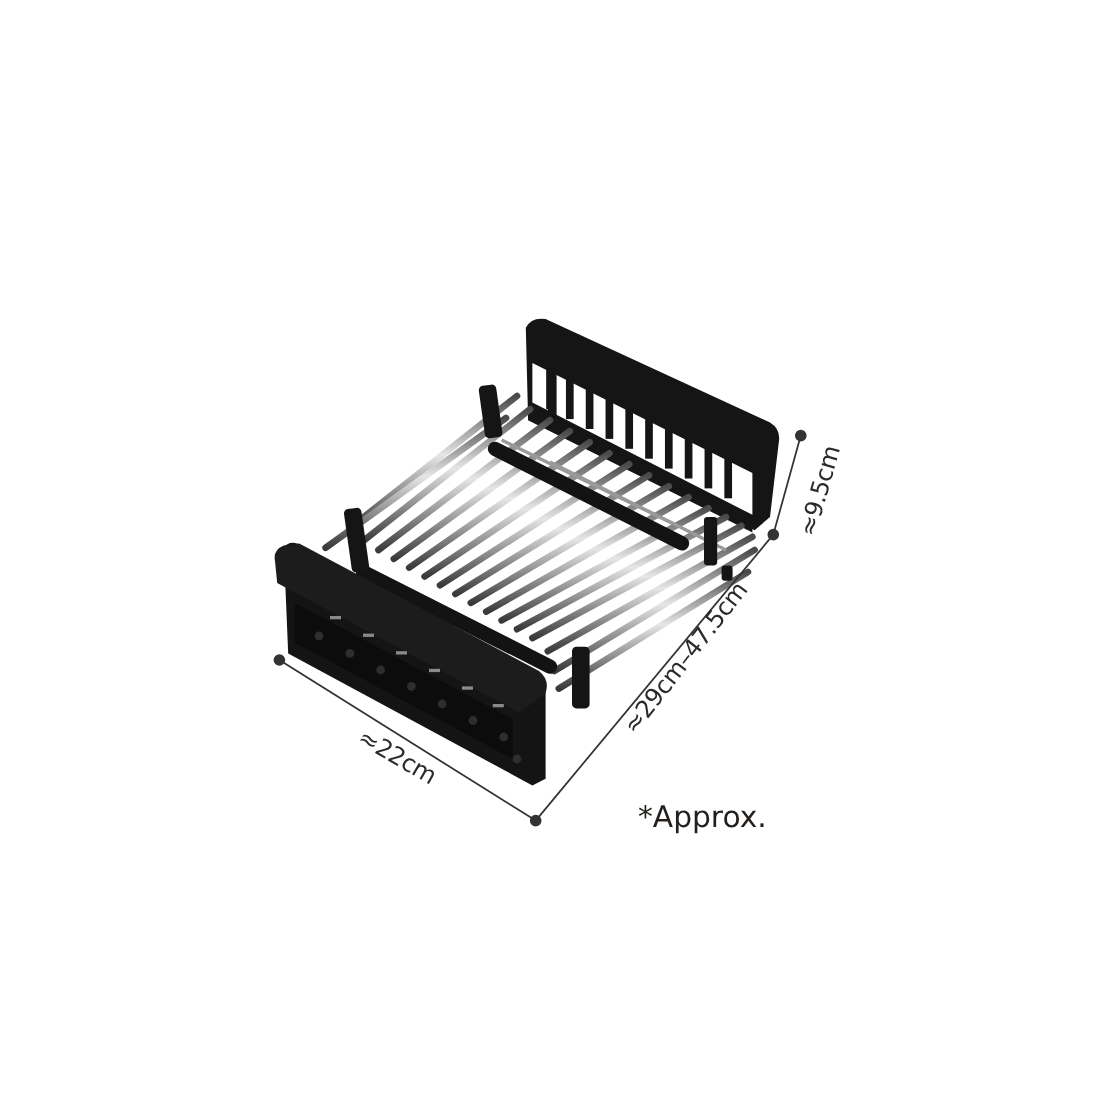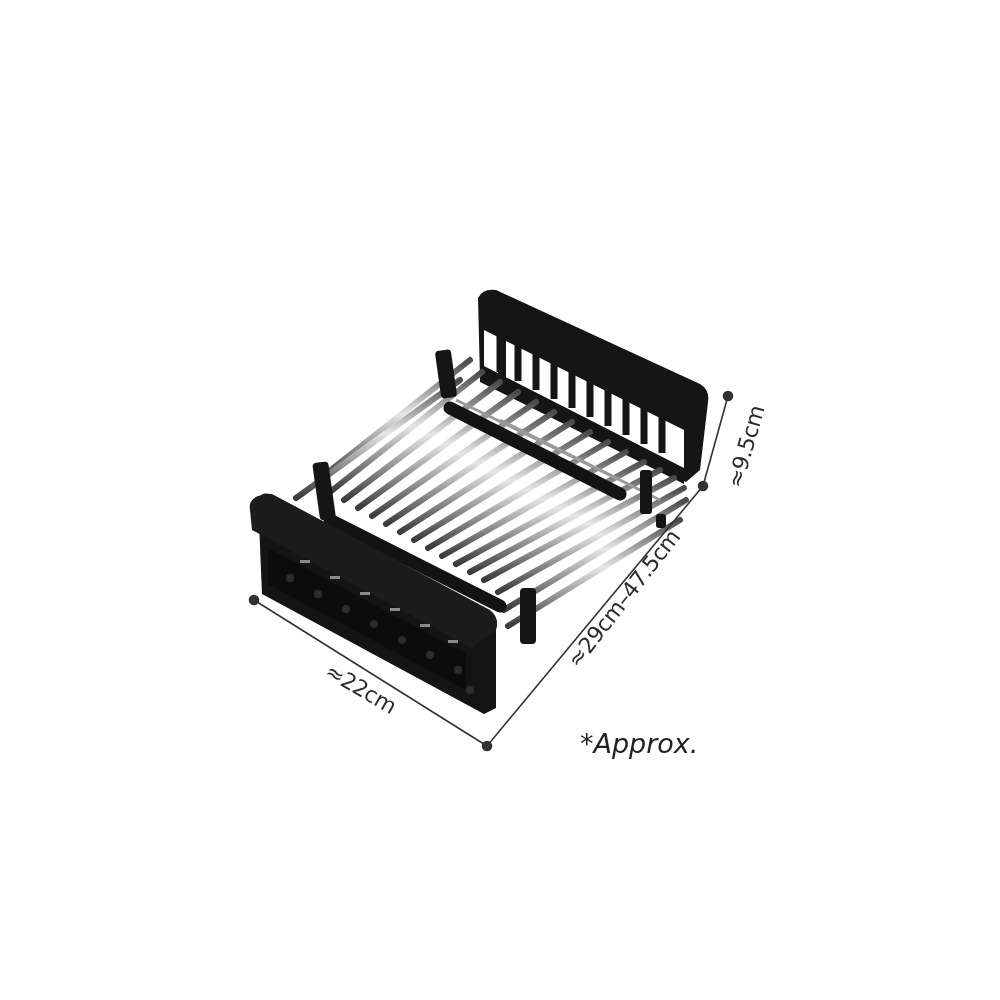--- a/index.html
+++ b/index.html
@@ -7,21 +7,21 @@
       width: 1000px; height: 1000px; background: #ffffff; position: relative; overflow: hidden;
       font-family: "Liberation Sans", sans-serif;
     }
     .canvas { position: absolute; left: 0; top: 0; width: 1000px; height: 1000px; }
     .dim-label {
       position: absolute; font-family: "DejaVu Sans", sans-serif; font-size: 22px; color: #2b2b2b;
       white-space: nowrap; transform-origin: center center; letter-spacing: -0.5px;
     }
     .note {
       position: absolute; left: 580px; top: 728px; font-family: "DejaVu Sans", sans-serif;
-      font-size: 27px; color: #231f1c; white-space: nowrap; font-style: italic;
+      font-size: 27px; color: #231f1c; white-space: nowrap;
     }
   </style>
 </head>
 <body>
 
 <div class="canvas">
   <svg width="1000" height="1000" viewBox="0 0 1000 1000">
     <defs>
       <linearGradient id="rod" x1="0" y1="0" x2="0" y2="1">
         <stop offset="0" stop-color="#4a4a4a"></stop>

